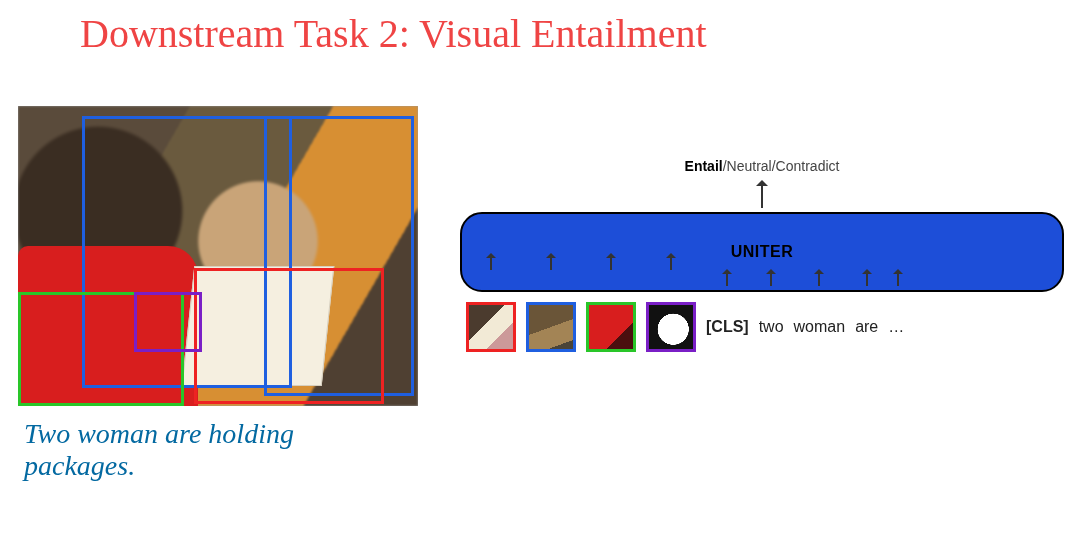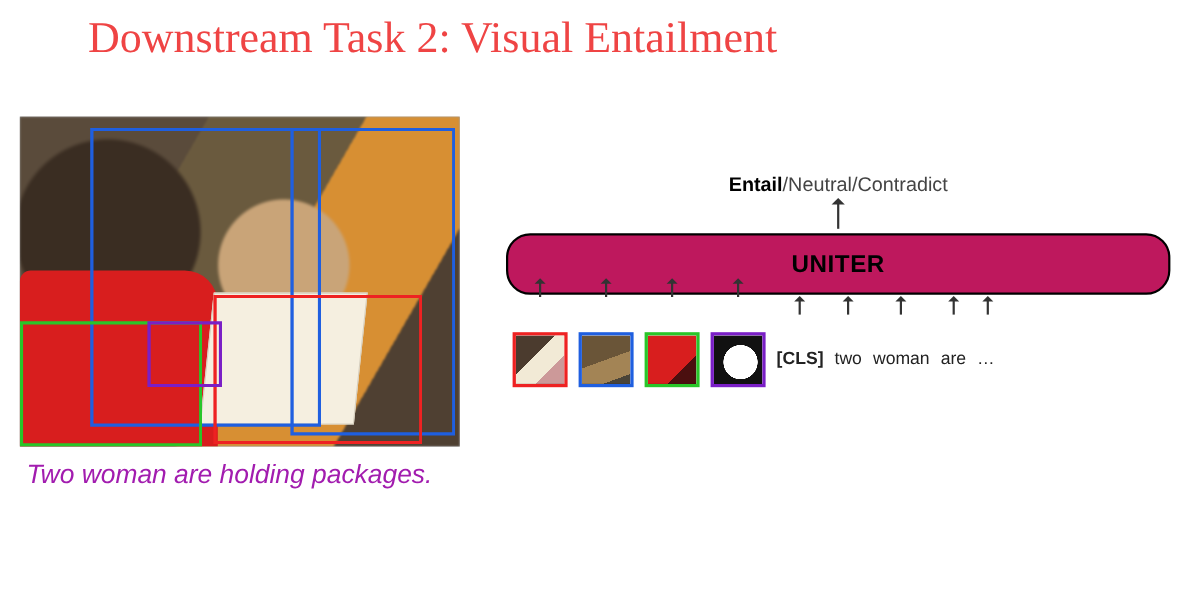--- a/index.html
+++ b/index.html
@@ -19,31 +19,31 @@
     radial-gradient(circle at 60% 45%,#c9a478 0 20%,transparent 21%);
 }
 .bag{position:absolute;left:0;bottom:0;width:180px;height:160px;background:#d81e1e;border-radius:10px 30px 0 0}
 .fold{position:absolute;left:170px;bottom:20px;width:140px;height:120px;background:#f5efe0;transform:skewX(-6deg);border:1px solid #d6cfbf}
 .box{position:absolute;box-shadow:inset 0 0 0 3px currentColor;background:transparent}
 .b-blue{color:#1f5fe0}
 .b-red{color:#e22}
 .b-green{color:#29c629}
 .b-purple{color:#7a1fc6}
 
-.caption{position:absolute;left:24px;top:418px;width:380px;font-family:Liberation Sans, sans-serif;font-style:italic;color:#a21caf;font-size:24px;line-height:1.15}
+.caption{position:absolute;left:24px;top:418px;width:380px;font-family:Liberation Serif, serif;font-style:italic;color:#0369a1;font-size:28px;line-height:1.15}
 
 
 .diagram{position:absolute;left:460px;top:116px;width:604px;height:290px;font-family:Arial,Helvetica,sans-serif}
-.labels{position:absolute;left:0;right:0;top:42px;text-align:center;font-size:18px;color:#444}
+.labels{position:absolute;left:0;right:0;top:42px;text-align:center;font-size:14px;color:#444}
 .labels b{color:#000}
 .out-arrow{position:absolute;left:50%;top:68px;width:0;height:0;transform:translateX(-50%)}
 .out-arrow::before{content:"";position:absolute;left:-1px;top:0;width:2px;height:24px;background:#333}
 .out-arrow::after{content:"";position:absolute;left:-6px;top:-10px;border:6px solid transparent;border-bottom-color:#333}
 
-.uniter{position:absolute;left:0;right:0;top:96px;height:56px;background:#be185d;border:2px solid #000;border-radius:22px;display:flex;align-items:center;justify-content:center;font-weight:700;font-size:22px;color:#000;letter-spacing:.5px}
+.uniter{position:absolute;left:0;right:0;top:96px;height:80px;background:#1d4ed8;border:2px solid #000;border-radius:22px;display:flex;align-items:center;justify-content:center;font-weight:700;font-size:16px;color:#000;letter-spacing:.5px}
 
 .inputs{position:absolute;left:6px;right:6px;top:176px;height:70px;display:flex;align-items:center;gap:10px;font-size:16px;color:#222}
 .tok{display:inline-flex;align-items:center;position:relative}
 .tok .up{position:absolute;left:50%;top:-20px;transform:translateX(-50%);font-size:14px;color:#333}
 .tok .up::before{content:"";position:absolute;left:50%;bottom:12px;width:2px;height:14px;background:#333;transform:translateX(-50%)}
 .tok .up::after{content:"";position:absolute;left:50%;bottom:24px;transform:translateX(-50%);border:5px solid transparent;border-bottom-color:#333}
 
 .thumb{width:50px;height:50px;border:3px solid;box-shadow:0 0 0 1px #000 inset;position:relative;overflow:hidden}
 .thumb .fill{position:absolute;inset:0}
 .t-red{border-color:#e22}.t-red .fill{background:linear-gradient(135deg,#4b3b2e 0 40%,#f2ead6 40% 70%,#c99 70% 100%)}

